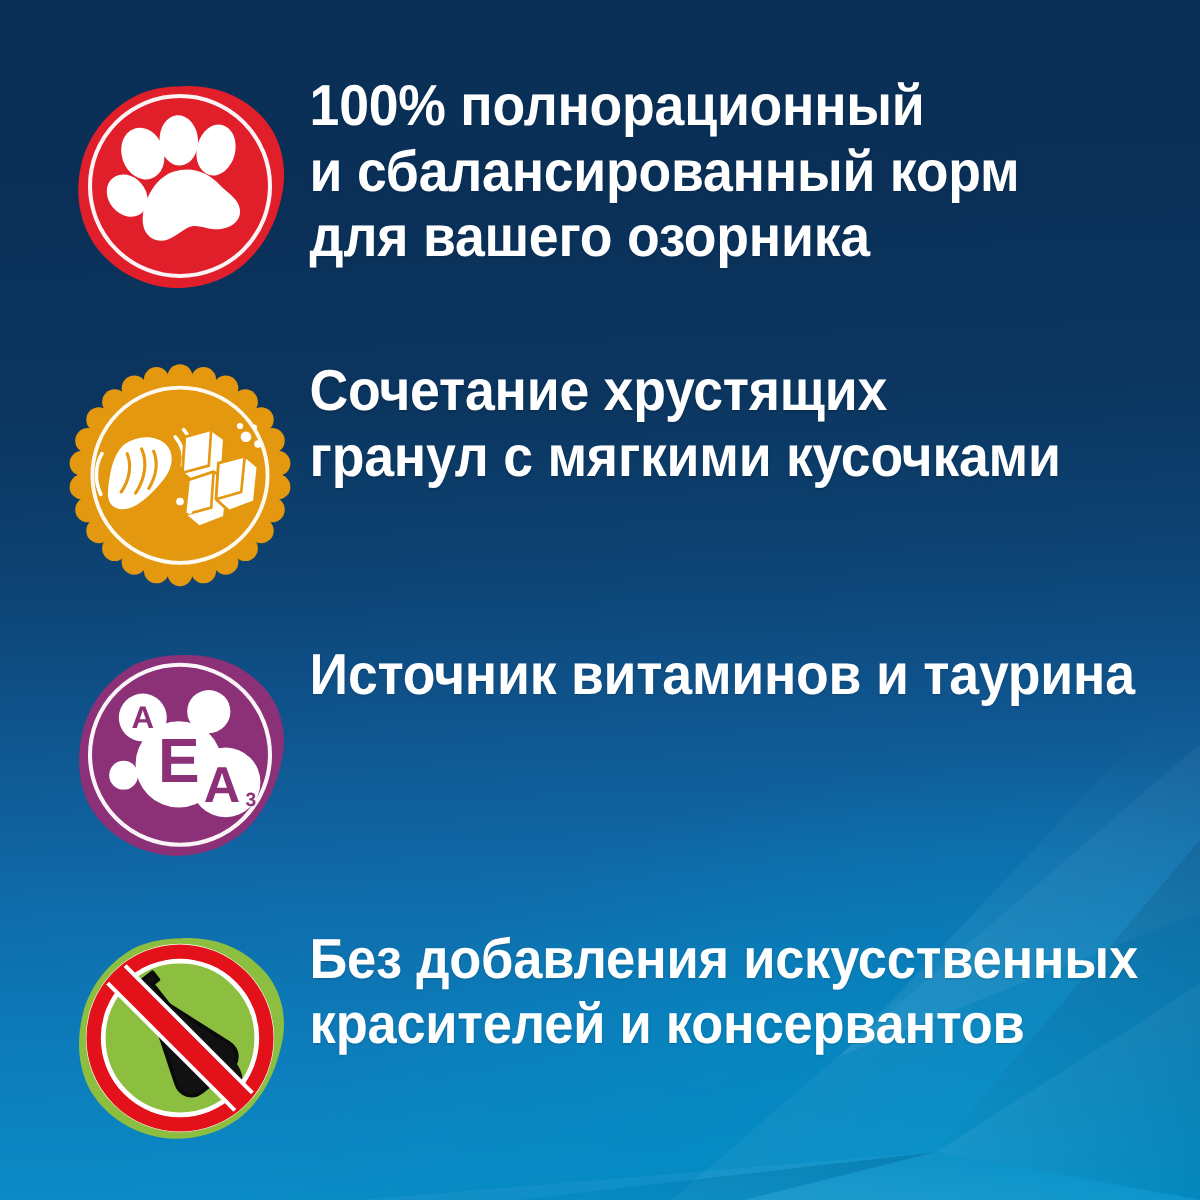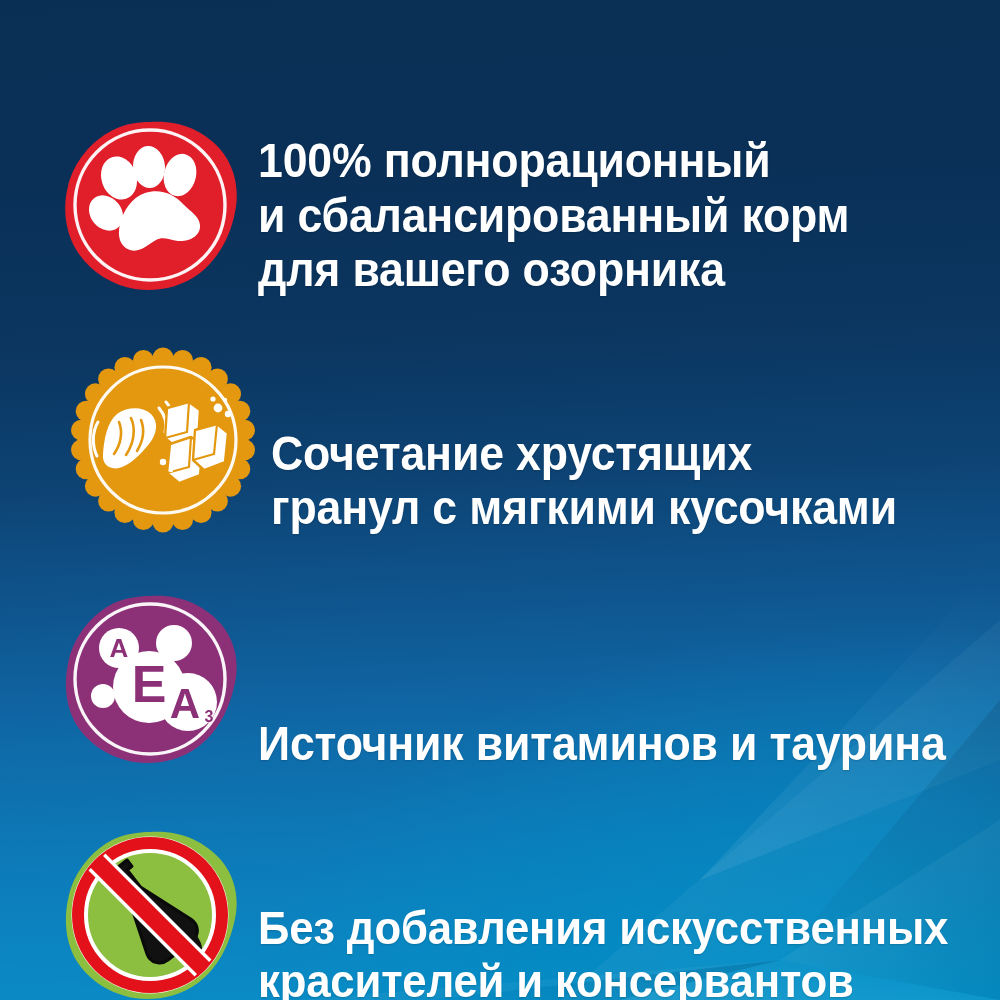--- a/index.html
+++ b/index.html
@@ -30,21 +30,21 @@
         #0d7ab8 83%,
         #0b86c2 93%,
         #0a8ec8 100%);
   }
   #bg-facets { position:absolute; inset:0; }
   
   .row {
     position:absolute;
     left:0; width:1000px;
     display:flex;
-    align-items:flex-end;
+    align-items:flex-start;
   }
   .badge-slot {
     width:300px;
     flex:0 0 300px;
     display:flex;
     align-items:center;
     justify-content:center;
   }
   .badge { display:block; }
   .feature-text {
@@ -53,21 +53,21 @@
     font-weight:bold;
     letter-spacing:-0.2px;
     line-height:1.14;
     font-family:"Liberation Sans", sans-serif;
     text-shadow:0 1px 2px rgba(0,0,0,0.16);
     transform:scaleX(0.93);
     transform-origin:left center;
     padding-right:14px;
   }
   #row-0 { top:62px;  height:236px; }
-  #row-1 { top:300px; height:236px;padding-left:13px; }
+  #row-1 { top:300px; height:236px; }
   #row-2 { top:536px; height:236px; }
   #row-3 { top:772px; height:236px; }
 
   #row-0 .feature-text { font-size:48px; margin-left:-42px; }
   #row-1 .feature-text { font-size:48px; margin-left:-42px; }
   #row-2 .feature-text { font-size:48px; margin-left:-42px; }
   #row-3 .feature-text { font-size:47px; margin-left:-42px; }
 
   .feature-text span { display:block; white-space:nowrap; }
 </style>

